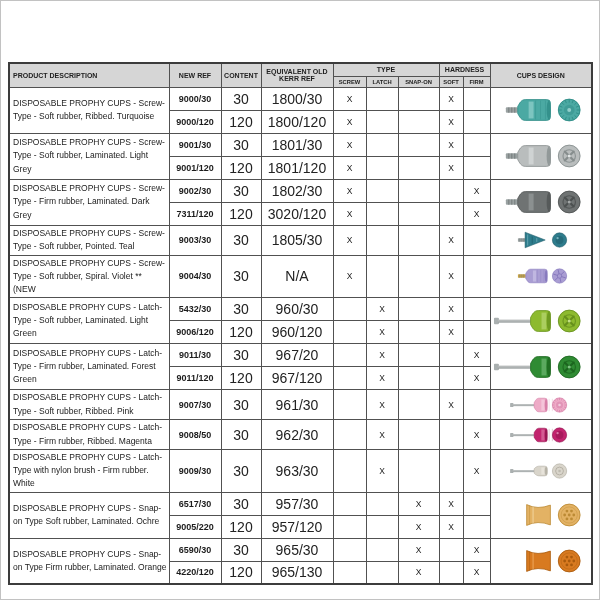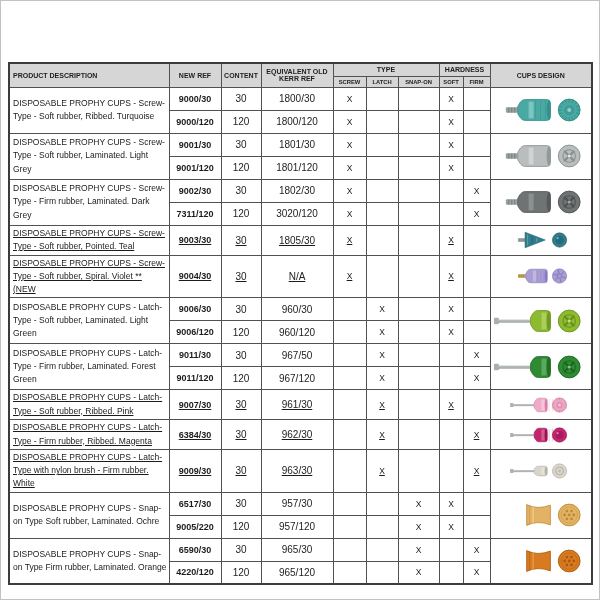--- a/index.html
+++ b/index.html
@@ -13,26 +13,26 @@
   th,td{border:1px solid #515151;overflow:hidden;}
   thead th{background:#d6d6d6;font-weight:bold;color:#222;padding:1px 2px;}
   .h-main{font-size:7px;height:13px;}
   .h-sub{font-size:5.8px;height:11px;}
   th.left{text-align:left;padding-left:3px;}
   td.desc{
     font-size:8.5px;line-height:1.55;text-align:left;vertical-align:middle;
     padding:1px 2px 1px 3px;color:#222;
   }
   td.ref{font-size:9px;font-weight:bold;text-align:center;vertical-align:middle;}
-  td.num{font-size:10px;text-align:center;vertical-align:middle;color:#222;}
+  td.num{font-size:14px;text-align:center;vertical-align:middle;color:#222;}
   td.mark{font-size:8.5px;text-align:center;vertical-align:middle;color:#222;}
   td.design{text-align:center;vertical-align:middle;padding:0;background:#fff;}
   td.design svg{display:block;margin:0 auto;}
   tr.r{height:23px;padding-left:40px;}
-  tr.single{height:30px;text-decoration:underline;}
+  tr.single{height:30px;}
 </style>
 </head>
 <body>
 
 <div class="frame"></div>
 
 <div class="tbl-wrap">
   <table>
     <colgroup>
       <col style="width:160px">
@@ -247,21 +247,21 @@
               <line x1="76.79921124741055" y1="22.038756696243023" x2="71.6640374913685" y2="26.795855654143416" stroke="#7F71B8" stroke-width="1.5" opacity="0.85"></line>
               <line x1="76.13399053262319" y1="19.113439380015983" x2="69.44663510874393" y2="17.044797933386608" stroke="#7F71B8" stroke-width="1.5" opacity="0.85"></line>
               <line x1="78.33477928521263" y1="17.07468268377296" x2="76.78259761737544" y2="10.248942279243193" stroke="#7F71B8" stroke-width="1.5" opacity="0.85"></line>
               <line x1="81.20078875258945" y1="17.961243303756977" x2="86.3359625086315" y2="13.204144345856587" stroke="#7F71B8" stroke-width="1.5" opacity="0.85"></line>
               <circle cx="79" cy="20" r="3.4" fill="none" stroke="#7F71B8" stroke-width="1"></circle>
             </svg>
           </td>
         </tr>
         <tr class="r">
           <td class="desc" rowspan="2">DISPOSABLE PROPHY CUPS -  Latch-Type - Soft rubber, Laminated. Light Green</td>
-          <td class="ref">9006/30</td>
+          <td class="ref">5432/30</td>
           <td class="num">30</td>
           <td class="num">960/30</td>
           <td class="mark"></td>
           <td class="mark">X</td>
           <td class="mark"></td>
           <td class="mark">X</td>
           <td class="mark"></td>
           <td class="design" rowspan="2">
             <svg width="100" height="42" viewBox="0 0 101 40" preserveAspectRatio="xMidYMid meet" xmlns="http://www.w3.org/2000/svg">
               <rect x="3" y="16.8" width="5" height="6.4" rx="1" fill="#aab0b0"></rect>
@@ -285,21 +285,21 @@
           <td class="mark"></td>
           <td class="mark">X</td>
           <td class="mark"></td>
           <td class="mark">X</td>
           <td class="mark"></td>
         </tr>
         <tr class="r">
           <td class="desc" rowspan="2">DISPOSABLE PROPHY CUPS -  Latch-Type - Firm rubber, Laminated. Forest Green</td>
           <td class="ref">9011/30</td>
           <td class="num">30</td>
-          <td class="num">967/50</td>
+          <td class="num">967/20</td>
           <td class="mark"></td>
           <td class="mark">X</td>
           <td class="mark"></td>
           <td class="mark"></td>
           <td class="mark">X</td>
           <td class="design" rowspan="2">
             <svg width="100" height="42" viewBox="0 0 101 40" preserveAspectRatio="xMidYMid meet" xmlns="http://www.w3.org/2000/svg">
               <rect x="3" y="16.8" width="5" height="6.4" rx="1" fill="#aab0b0"></rect>
               <rect x="7" y="18.6" width="33" height="2.8" fill="#b6baba"></rect>
               <line x1="7" y1="21.2" x2="40" y2="21.2" stroke="#8e9494" stroke-width="0.7"></line>
@@ -362,21 +362,21 @@
               <line x1="81.87012574273818" y1="13.070903506165351" x2="83.13298106954298" y2="10.022101048878104" stroke="#D0739F" stroke-width="1" opacity="0.8"></line>
               <line x1="84.3033008588991" y1="14.696699141100893" x2="86.63675323681471" y2="12.363246763185284" stroke="#D0739F" stroke-width="1" opacity="0.8"></line>
               <line x1="85.92909649383465" y1="17.12987425726182" x2="88.9778989511219" y2="15.867018930457023" stroke="#D0739F" stroke-width="1" opacity="0.8"></line>
               <circle cx="79" cy="20" r="5.4" fill="#D0739F" opacity="0.4"></circle>
               <circle cx="79" cy="20" r="2" fill="#F9D9E7" opacity="0.8"></circle>
             </svg>
           </td>
         </tr>
         <tr class="r single">
           <td class="desc" rowspan="1">DISPOSABLE PROPHY CUPS -  Latch-Type - Firm rubber, Ribbed. Magenta</td>
-          <td class="ref">6384/30</td>
+          <td class="ref">9008/50</td>
           <td class="num">30</td>
           <td class="num">962/30</td>
           <td class="mark"></td>
           <td class="mark">X</td>
           <td class="mark"></td>
           <td class="mark"></td>
           <td class="mark">X</td>
           <td class="design" rowspan="1">
             <svg width="100" height="26" viewBox="0 0 101 40" preserveAspectRatio="xMidYMid meet" xmlns="http://www.w3.org/2000/svg">
               <rect x="3" y="16.8" width="5" height="6.4" rx="1" fill="#aab0b0"></rect>
@@ -478,21 +478,21 @@
               <circle cx="76.7" cy="16.016283142591583" r="1.4" fill="#A95A0C"></circle>
               <circle cx="81.3" cy="16.016283142591583" r="1.4" fill="#A95A0C"></circle>
               <circle cx="79" cy="20" r="1.4" fill="#A95A0C"></circle>
               <circle cx="79" cy="20" r="8.2" fill="none" stroke="#A95A0C" stroke-width="0.8" opacity="0.5"></circle>
             </svg>
           </td>
         </tr>
         <tr class="r">
           <td class="ref">4220/120</td>
           <td class="num">120</td>
-          <td class="num">965/120</td>
+          <td class="num">965/130</td>
           <td class="mark"></td>
           <td class="mark"></td>
           <td class="mark">X</td>
           <td class="mark"></td>
           <td class="mark">X</td>
         </tr>
       </tbody>
   </table>
 </div>
 

